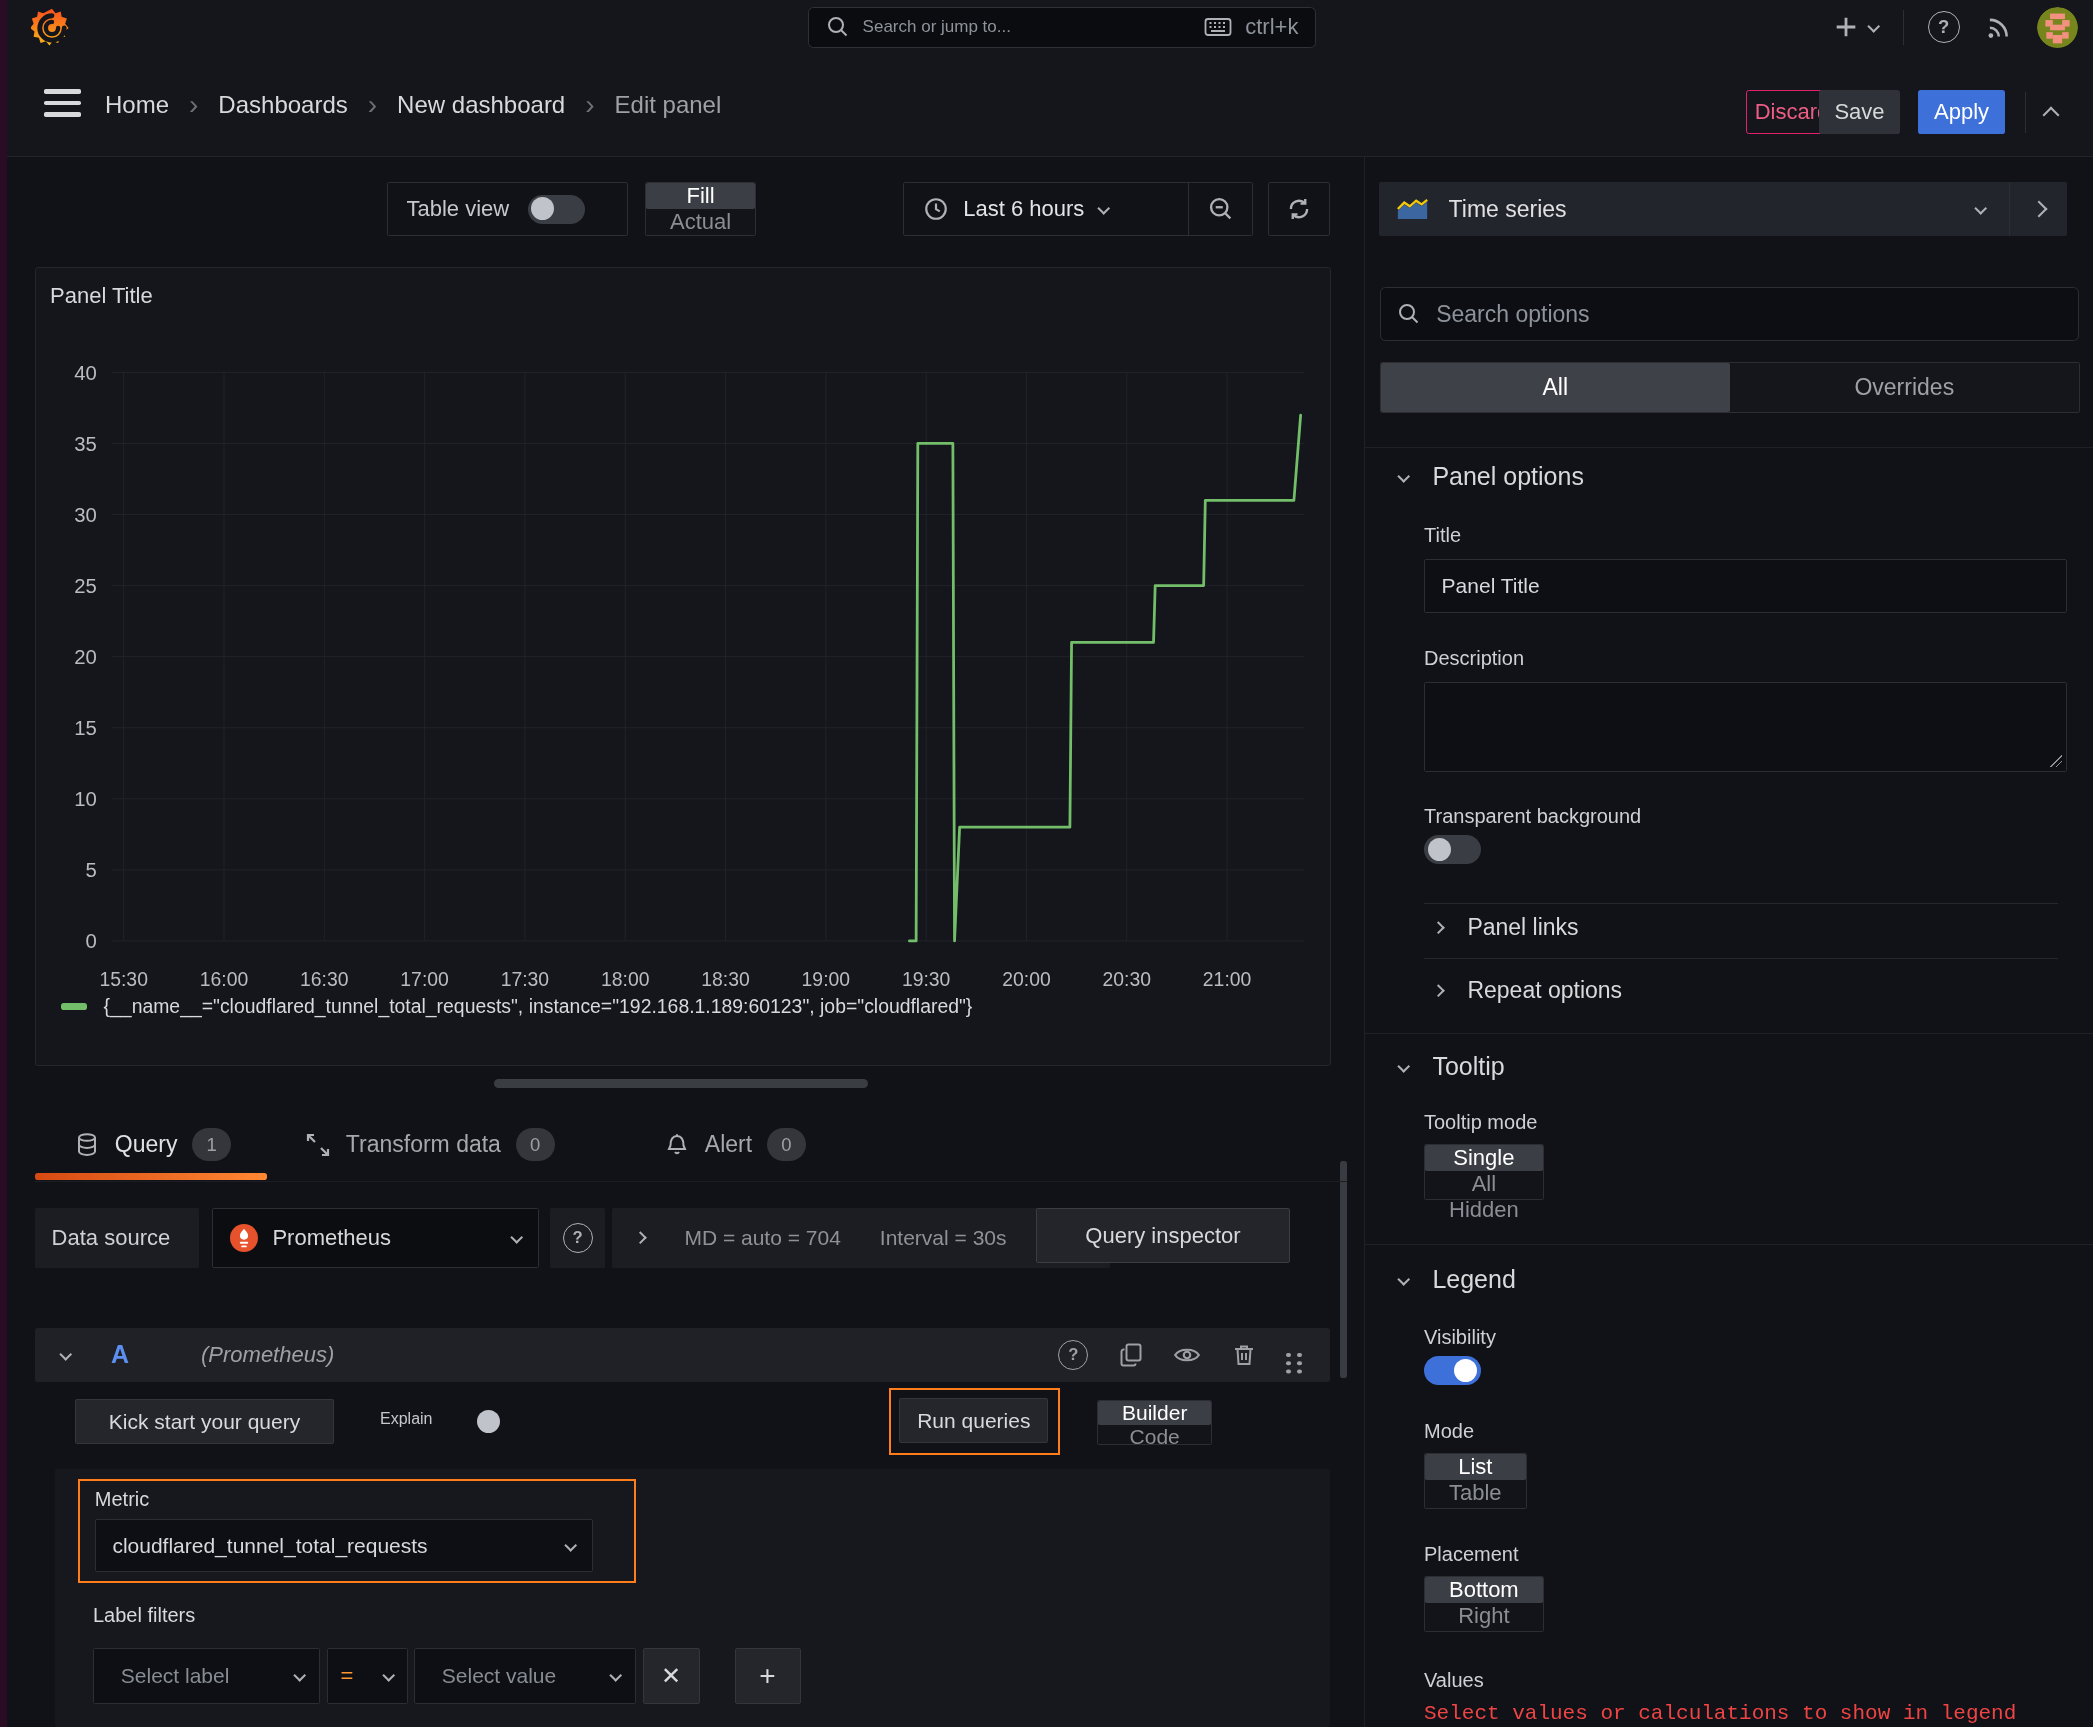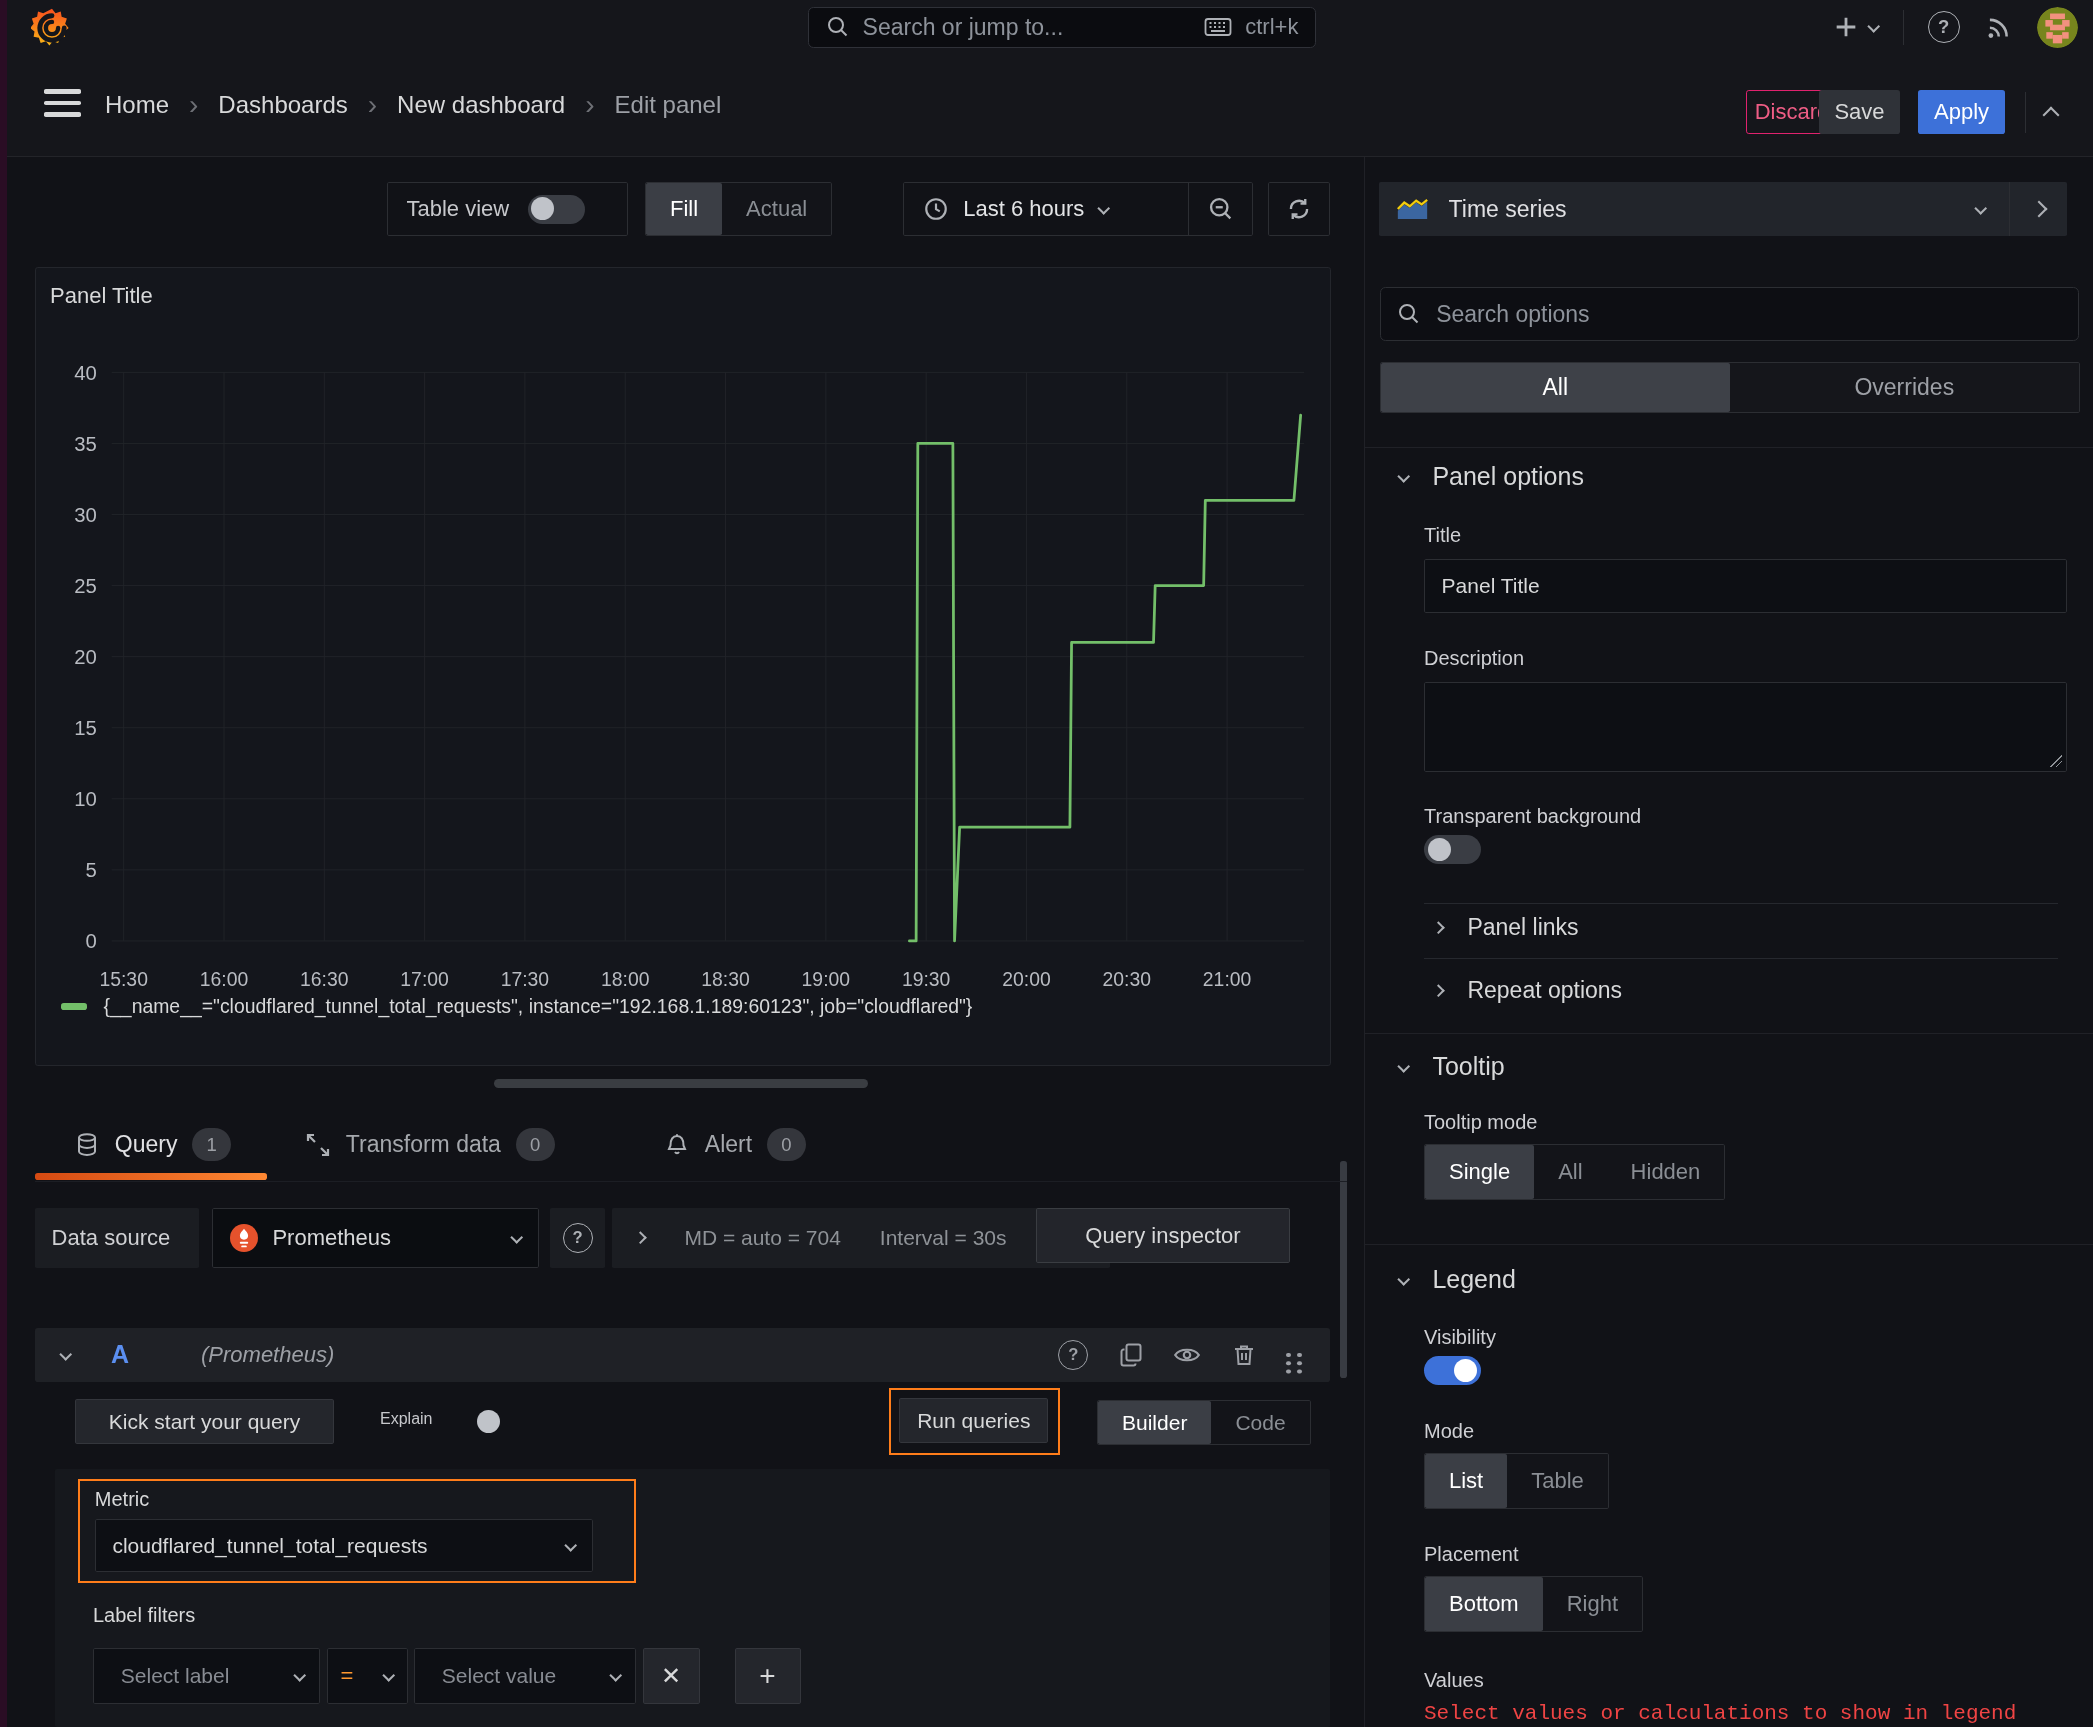--- a/index.html
+++ b/index.html
@@ -9,21 +9,21 @@
   .row{display:flex;align-items:center;}
   svg{display:block;}
   
   .topbar{left:0;top:0;width:2093px;height:54px;background:#15161b;border-bottom:0.9px solid #232429;}
   .navbar{left:0;top:54px;width:2093px;height:102px;background:#15161b;border-bottom:0.9px solid #232429;}
   .edge-stripe{left:0;top:0;width:7.4px;height:1728px;background:#2a0d24;z-index:60;}
   
   .logo{left:31px;top:6.5px;width:42px;height:42px;}
   .searchbox{left:808px;top:6.5px;width:508px;height:41px;background:#0b0c10;border:0.9px solid #2f3138;
              border-radius:5.5px;display:flex;align-items:center;padding:0 16.6px;gap:13px;box-sizing:border-box;}
-  .searchbox .ph{color:#8e939b;font-size:23px;flex:1;}
+  .searchbox .ph{color:#8e939b;font-size:17px;flex:1;}
   .kbd-label{color:#8e939b;font-size:22px;}
   .icn{color:#aeb1b6;}
   .top-right{right:14.8px;top:0;height:54px;display:flex;align-items:center;gap:24px;}
   .vdiv{width:0.9px;height:35px;background:#2c2e33;}
   .qcircle{width:30px;height:30px;border:1.8px solid #aeb1b6;border-radius:50%;display:flex;
            align-items:center;justify-content:center;font-size:18.5px;color:#aeb1b6;font-weight:bold;}
   .avatar{width:41px;height:41px;border-radius:50%;overflow:hidden;}
   
   .hamburger{left:44px;top:89px;width:37px;height:28px;display:flex;flex-direction:column;justify-content:space-between;}
   .hamburger div{height:4.6px;background:#d8d9da;border-radius:1.8px;}
@@ -36,21 +36,21 @@
   .btn-discard{border:0.9px solid #e0226e;color:#ee5d85;background:transparent;}
   .btn-save{background:#2f3238;color:#d8d9da;}
   .btn-apply{background:#3d71d9;color:#fff;}
   
   .tool{border:0.9px solid #2c2e33;border-radius:1.8px;height:54px;box-sizing:border-box;background:#111217;}
   .toggle{width:57px;height:29px;border-radius:14.8px;background:#3a3d44;position:relative;}
   .toggle .knob{position:absolute;top:2.8px;left:3.7px;width:23px;height:23px;border-radius:50%;background:#c0c3c9;}
   .toggle.on{background:#3d71d9;}
   .toggle.on .knob{left:auto;right:3.7px;background:#fff;}
   .seggroup{display:flex;border:0.9px solid #2c2e33;border-radius:1.8px;background:#131419;height:54px;
-            box-sizing:border-box;align-items:stretch;}
+            box-sizing:border-box;align-items:stretch;flex-direction:column;}
   .seg{display:flex;align-items:center;justify-content:center;color:#8a8e94;font-size:22px;padding:0 24px;}
   .seg.sel{background:#3b3e45;color:#fff;border-radius:1.8px;}
   
   .panel{left:35px;top:267px;width:1296px;height:799px;background:#14161c;border:0.9px solid #24262c;
          border-radius:2.8px;box-sizing:border-box;}
   .panel-title{left:50px;top:283px;font-size:22px;color:#d8d9da;}
   .legend-row{left:61px;top:995px;display:flex;align-items:center;gap:16.6px;}
   .legend-swatch{width:26px;height:6.5px;border-radius:2.8px;background:#73bf69;}
   .legend-text{font-size:19.4px;color:#d8d9da;}
   .drag-pill{left:494px;top:1079px;width:374px;height:9.2px;border-radius:4.6px;background:#3a3d42;}

